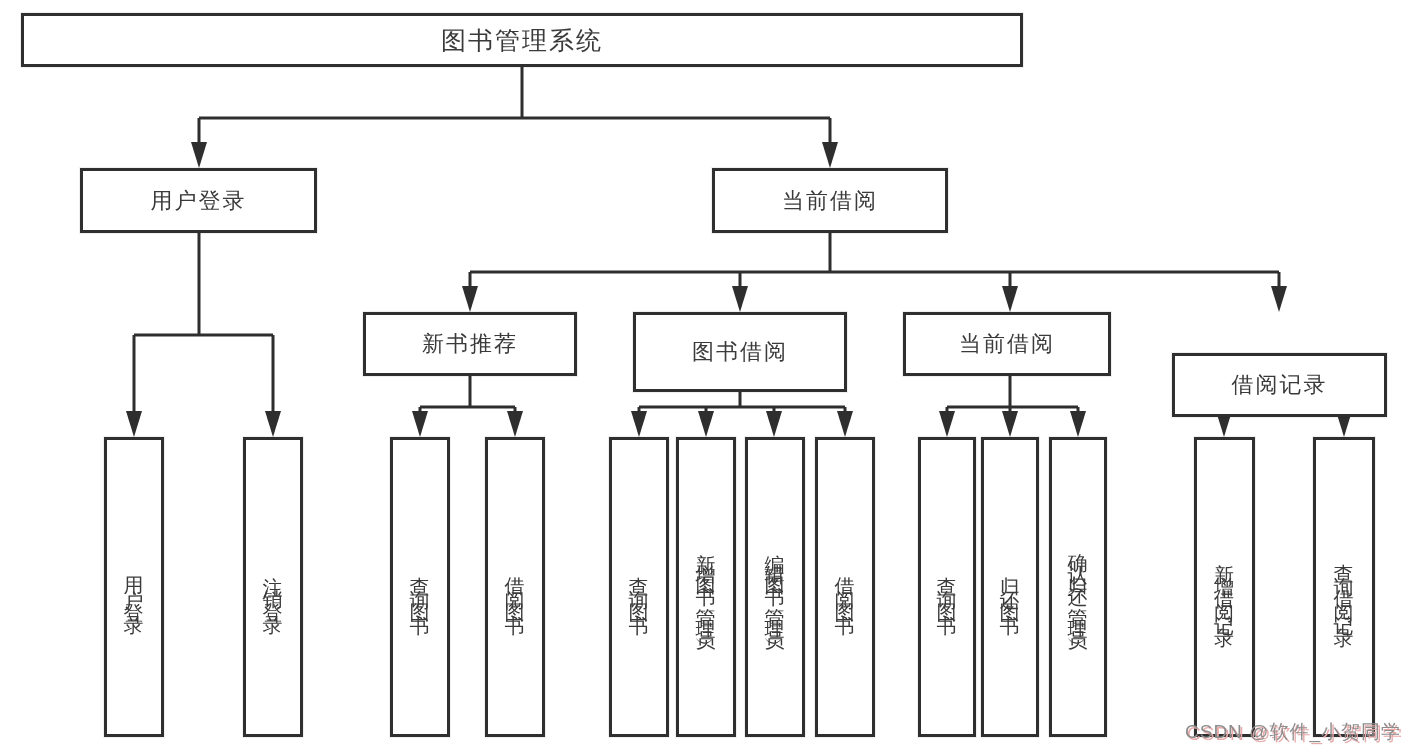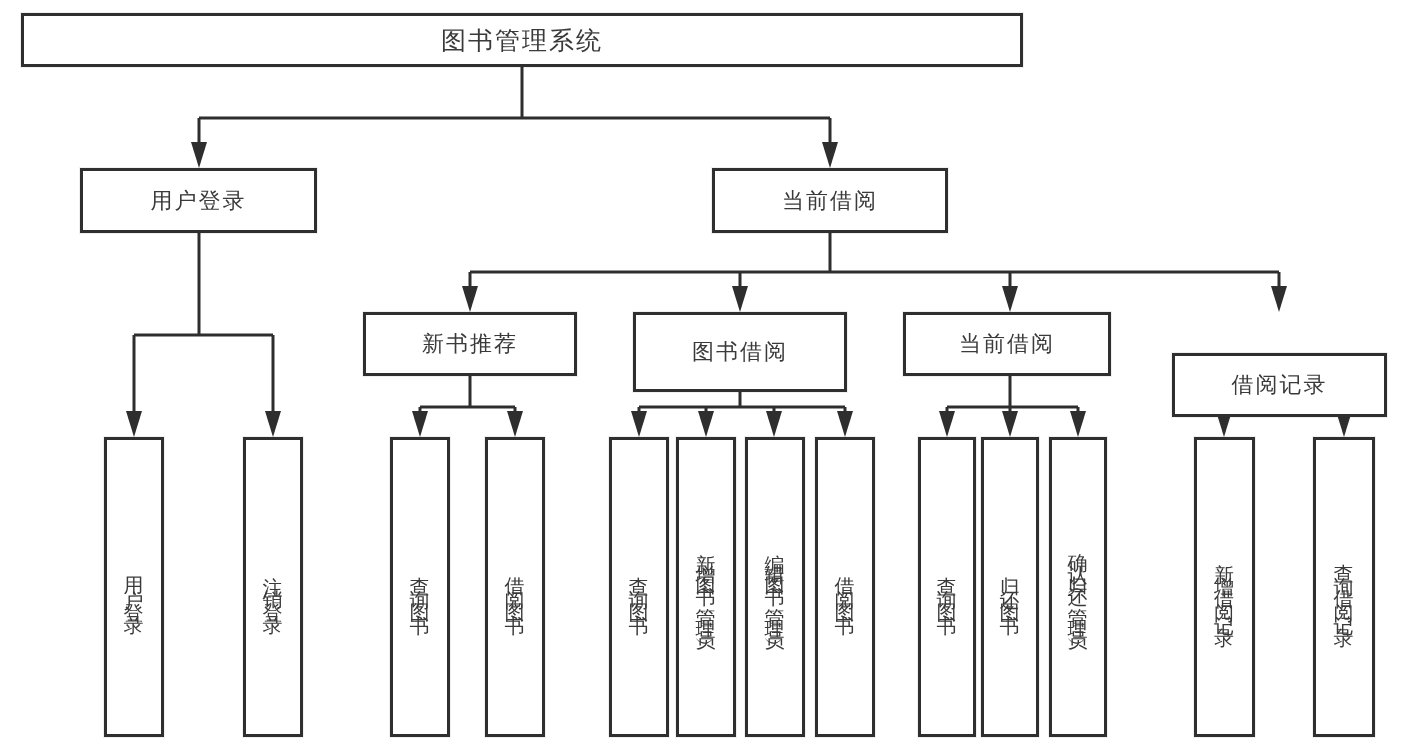--- a/index.html
+++ b/index.html
@@ -93,13 +93,14 @@
       <div class="node vert" style="left: 609px; top: 437px; width: 60px; height: 300px;">查询图书</div>
       <div class="node vert" style="left: 676px; top: 437px; width: 60px; height: 300px; letter-spacing: 11px;">新增图书（管理员）</div>
       <div class="node vert" style="left: 745px; top: 437px; width: 60px; height: 300px; letter-spacing: 11px;">编辑图书（管理员）</div>
       <div class="node vert" style="left: 815px; top: 437px; width: 60px; height: 300px;">借阅图书</div>
       <div class="node vert" style="left: 918px; top: 437px; width: 58px; height: 300px;">查询图书</div>
       <div class="node vert" style="left: 981px; top: 437px; width: 58px; height: 300px;">归还图书</div>
       <div class="node vert" style="left: 1049px; top: 437px; width: 58px; height: 300px; letter-spacing: 11px;">确认归还（管理员）</div>
       <div class="node vert" style="left: 1194px; top: 437px; width: 61px; height: 300px;">新增借阅记录</div>
       <div class="node vert" style="left: 1313px; top: 437px; width: 62px; height: 300px;">查询借阅记录</div>
     </div>
+  <div class="watermark" style="left:1185px;top:719px;">CSDN @软件_小贺同学</div>
 </div>
 
 </body></html>

